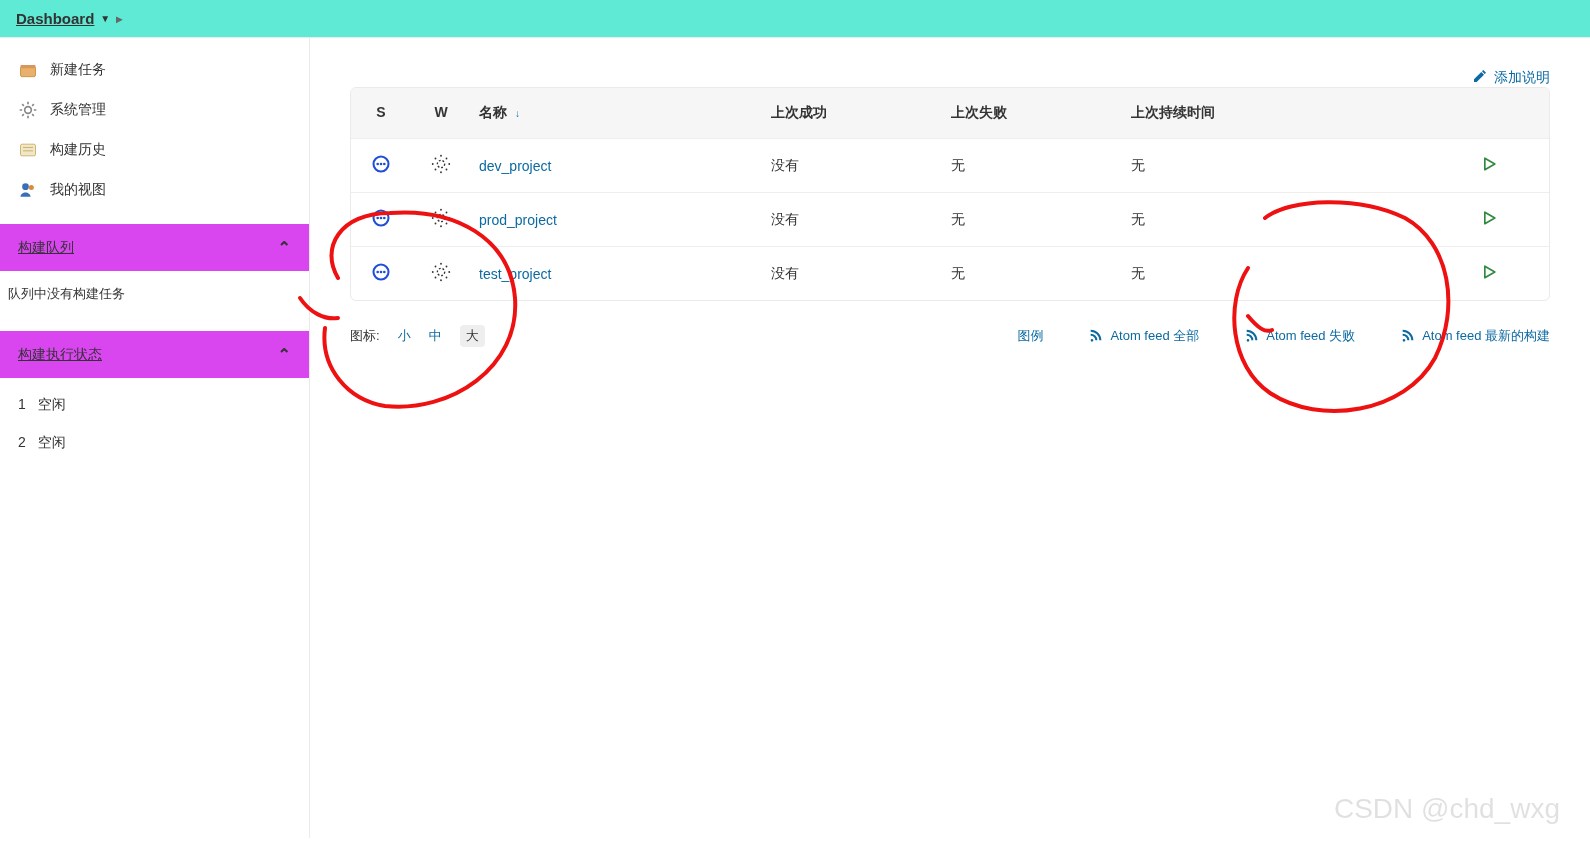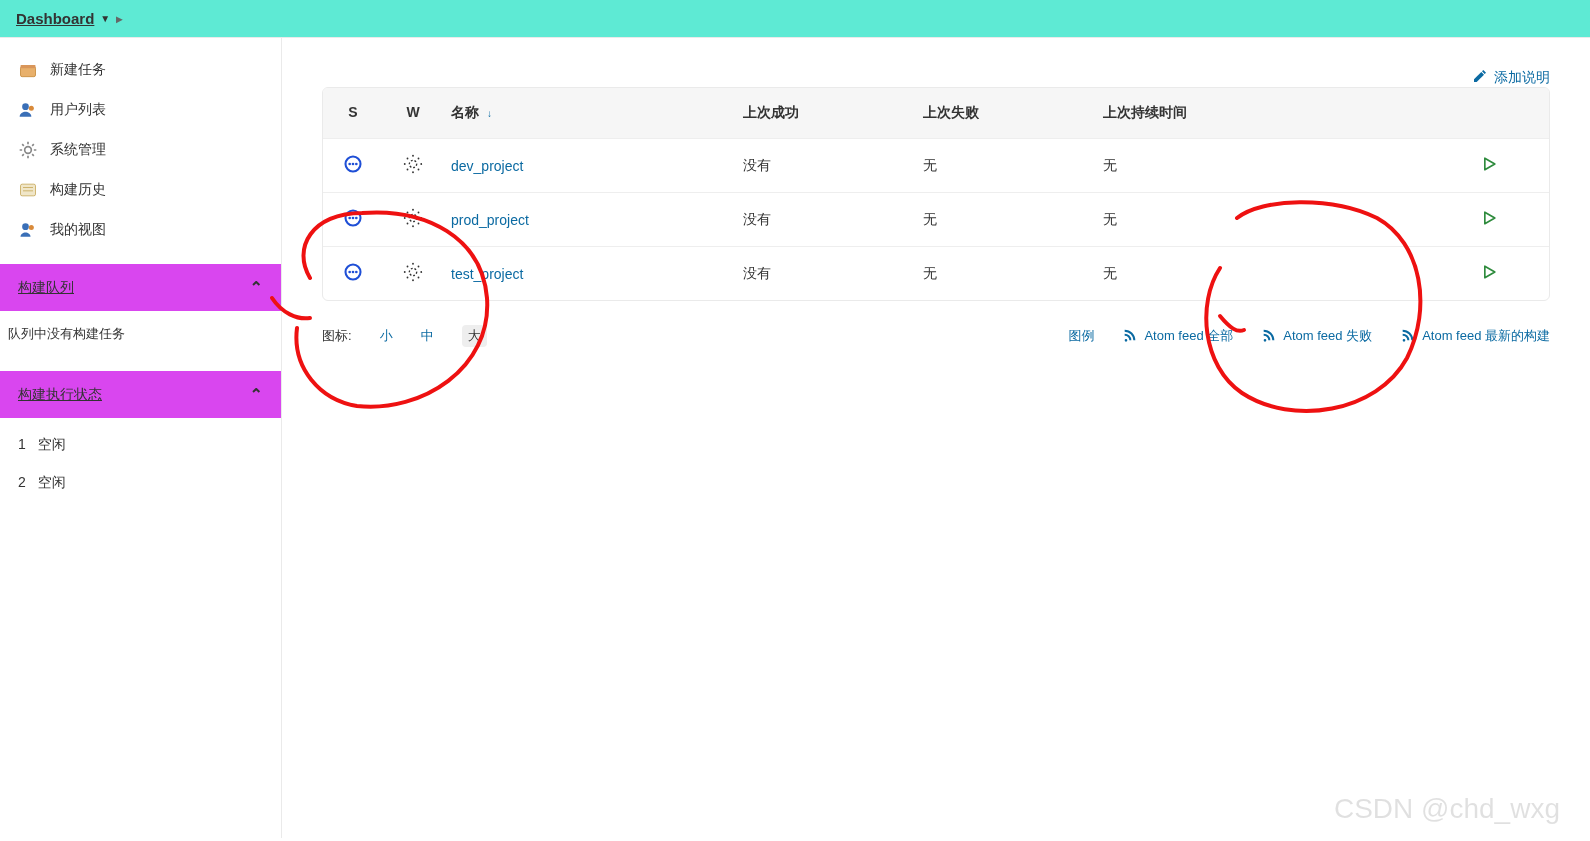--- a/index.html
+++ b/index.html
@@ -3,21 +3,21 @@
 <meta charset="utf-8">
 <style>
 * { box-sizing: border-box; margin: 0; padding: 0; }
 body { font-family: -apple-system, BlinkMacSystemFont, "Segoe UI", Arial, sans-serif; font-size: 14px; color: #333; background: #fff; }
 .topbar { background: #5eead4; border-bottom: 1px solid #eaeaea; padding: 10px 16px; display: flex; align-items: center; }
 .topbar .breadcrumb { font-weight: bold; font-size: 15px; display: flex; align-items: center; gap: 6px; }
 .topbar .breadcrumb .bc-text { text-decoration: underline; cursor: pointer; }
 .topbar .bc-caret { font-size: 10px; }
 .topbar .bc-sep { font-size: 12px; color: #666; }
 .layout { display: flex; }
-.sidebar { width: 282px; border-right: 1px solid #eaeaea; min-height: 800px; }
+.sidebar { width: 310px; border-right: 1px solid #eaeaea; min-height: 800px; }
 .side-tasks { padding: 12px 0 0 0; }
 .side-item { display: flex; align-items: center; gap: 12px; padding: 10px 18px; cursor: pointer; }
 .side-item .icon { width: 20px; height: 20px; display: flex; align-items: center; justify-content: center; }
 .side-section { background: #d946ef; padding: 14px 18px; margin-top: 14px; display: flex; align-items: center; justify-content: space-between; cursor: pointer; }
 .side-section .title { text-decoration: underline; font-weight: 500; }
 .side-section .chev { font-size: 16px; font-weight: bold; }
 .side-note { padding: 14px 8px; font-size: 13px; color: #333; }
 .executor-list { padding: 8px 0; }
 .executor-item { padding: 10px 18px; display: flex; gap: 12px; cursor: pointer; }
 .executor-item .num { color: #333; }
@@ -38,26 +38,26 @@
 .col-fail { width: 180px; }
 .col-duration { flex: 1; }
 .col-build { width: 120px; text-align: center; }
 .job-row .col-name a { color: #0b6aa2; text-decoration: none; cursor: pointer; }
 .sort-arrow { color: #0b6aa2; font-size: 10px; margin-left: 4px; }
 .status-icon svg { width: 20px; height: 20px; }
 .weather-icon svg { width: 22px; height: 22px; }
 .build-btn { cursor: pointer; display: inline-flex; }
 .build-btn svg { width: 20px; height: 20px; }
 .footer-row { display: flex; align-items: center; justify-content: space-between; margin-top: 24px; font-size: 13px; }
-.footer-left { display: flex; align-items: center; gap: 28px; }
+.footer-left { display: flex; align-items: center; gap: 18px; }
 .footer-left .lbl { color: #333; }
 .size-opt { cursor: pointer; color: #0b6aa2; font-weight: 500; }
 .size-opt.active-size { color: #333; background: #eee; padding: 2px 6px; border-radius: 4px; }
 .footer-right { display: flex; align-items: center; gap: 28px; }
-.footer-link { color: #0b6aa2; cursor: pointer; display: flex; align-items: center; gap: 6px; font-weight: 500; }
+.footer-link { color: #0b6aa2; cursor: pointer; display: flex; align-items: center; gap: 6px; font-weight: 500; margin-left: 17px; }
 .rss-icon svg { width: 16px; height: 16px; }
 .watermark { position: fixed; bottom: 16px; right: 30px; color: rgba(0,0,0,0.12); font-size: 28px; font-family: Arial; pointer-events: none; }
 .annotation-layer { position: absolute; top: 0; left: 0; pointer-events: none; }
 </style>
 </head>
 <body>
 
 <div class="topbar">
   <div class="breadcrumb">
     <span class="bc-text">Dashboard</span>
@@ -70,30 +70,20 @@
   <div class="sidebar">
     <div class="side-tasks">
       <div class="side-item">
         <span class="icon">
           <svg viewBox="0 0 24 24">
               <rect x="3" y="8" width="18" height="12" rx="2" fill="#e8b06b" stroke="#c78a3a"></rect>
               <rect x="3" y="6" width="18" height="4" rx="1" fill="#d9965a"></rect>
             </svg>
         </span>
         <span>新建任务</span>
-      </div>
-      <div class="side-item">
-        <span class="icon">
-          <svg viewBox="0 0 24 24">
-              <circle cx="9" cy="8" r="4" fill="#3a6fb7"></circle>
-              <circle cx="16" cy="10" r="3" fill="#d98a3a"></circle>
-              <path d="M2 20c0-4 4-6 7-6s7 2 7 6" fill="#3a6fb7"></path>
-            </svg>
-        </span>
-        <span>用户列表</span>
       </div>
       <div class="side-item">
         <span class="icon">
           <svg viewBox="0 0 24 24">
               <circle cx="12" cy="12" r="4" fill="none" stroke="#888" stroke-width="2"></circle>
               <path d="M12 2v3M12 19v3M2 12h3M19 12h3M5 5l2 2M17 17l2 2M5 19l2-2M17 7l2-2" stroke="#888" stroke-width="2"></path>
             </svg>
         </span>
         <span>系统管理</span>
       </div>

